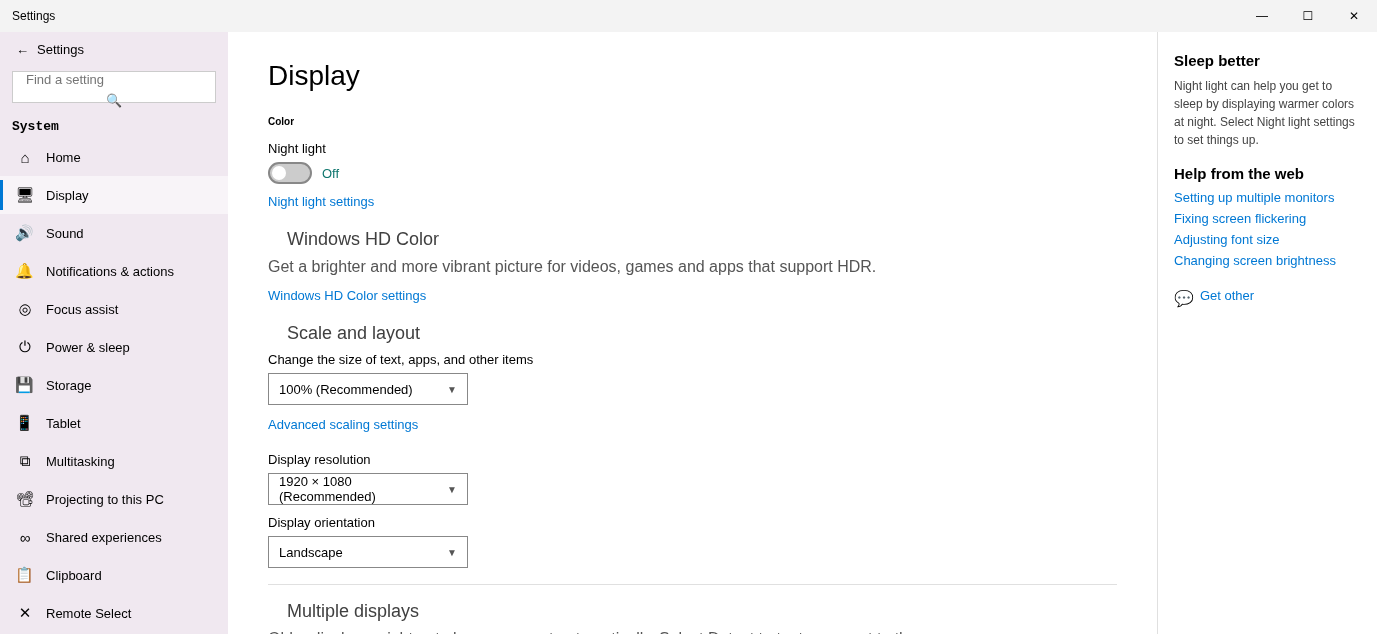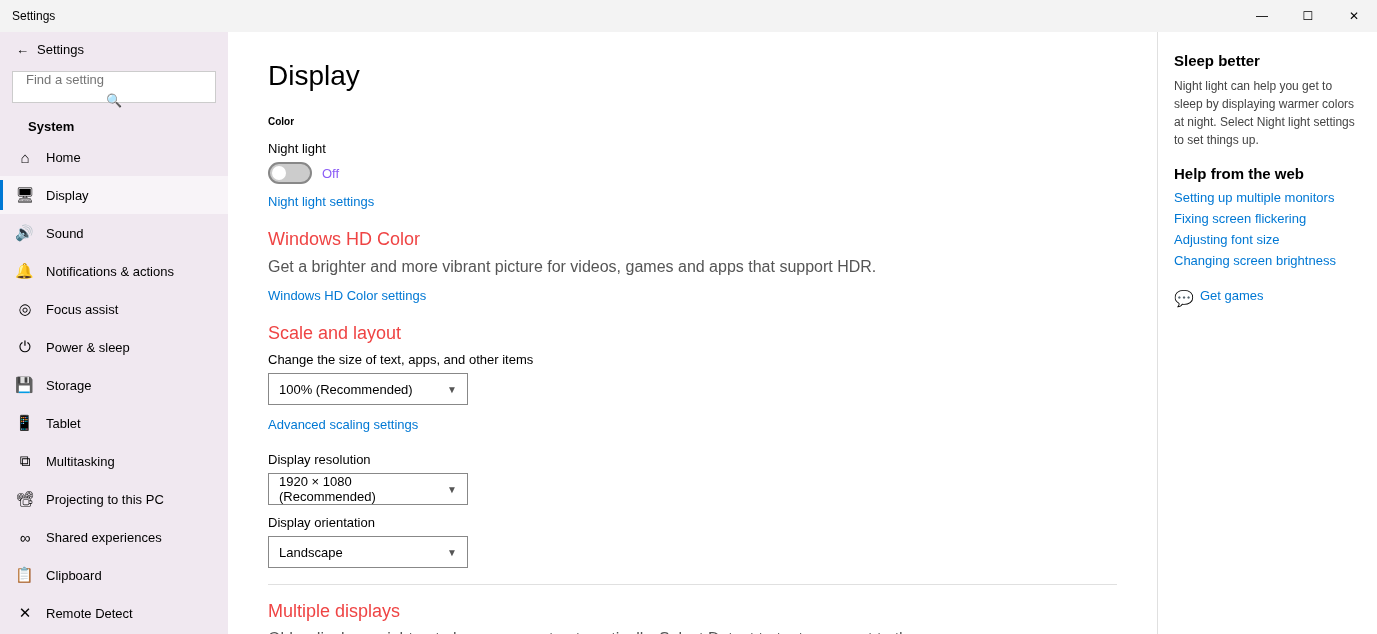--- a/index.html
+++ b/index.html
@@ -91,22 +91,23 @@
       color: #333;
     }
     .search-icon-box {
       color: #555;
       font-size: 13px;
     }
 
     .sidebar-section-label {
       font-size: 13px;
       font-weight: 600;
-      padding: 8px 16px 4px 28px;
-      color: #000;
+      padding: 8px 16px 4px 12px;
+      color: #000;
+      font-family: Liberation Mono, monospace;
     }
 
     .sidebar-item {
       display: flex;
       align-items: center;
       padding: 10px 16px;
       cursor: pointer;
       font-size: 13px;
       color: #000;
       gap: 12px;
@@ -157,22 +158,23 @@
     .section-title {
       font-size: 10px;
       font-weight: 600;
       color: #000;
       margin-bottom: 14px;
     }
 
     .subsection-title {
       font-size: 18px;
       font-weight: 400;
-      color: #ef4444;
+      color: #404040;
       margin-bottom: 8px;
+      margin-left: 19px;
     }
 
     .label {
       font-size: 13px;
       color: #000;
       margin-bottom: 6px;
     }
     .sublabel {
       font-size: 16px;
       color: #555;
@@ -202,21 +204,21 @@
       width: 14px;
       height: 14px;
       background: #fff;
       border-radius: 50%;
       position: absolute;
       top: 2px;
       transition: left 0.2s;
     }
     .toggle-label {
       font-size: 13px;
-      color: #8b5cf6;
+      color: #0f766e;
     }
 
     .link-blue {
       font-size: 13px;
       color: #0078d4;
       cursor: pointer;
       text-decoration: none;
       display: inline-block;
       margin-bottom: 20px;
     }
@@ -356,21 +358,21 @@
     <div class="sidebar-item">
       <span class="sidebar-icon">∞</span>
       <span>Shared experiences</span>
     </div>
     <div class="sidebar-item">
       <span class="sidebar-icon">📋</span>
       <span>Clipboard</span>
     </div>
     <div class="sidebar-item">
       <span class="sidebar-icon">✕</span>
-      <span>Remote Detect</span>
+      <span>Remote Select</span>
     </div>
     <div class="sidebar-item" style="display:flex;align-items:center;">
       <span class="sidebar-icon">ℹ</span>
       <span>About</span>
       <span class="arrow-red">←</span>
     </div>
   </div>
 
   <div class="content">
     <div class="page-title">Display</div>
@@ -428,17 +430,17 @@
     <div class="right-panel-section-title">Help from the web</div>
     <div class="right-panel-links">
       <a class="right-link">Setting up multiple monitors</a>
       <a class="right-link">Fixing screen flickering</a>
       <a class="right-link">Adjusting font size</a>
       <a class="right-link">Changing screen brightness</a>
     </div>
 
     <div class="get-help-row">
       <span class="get-help-icon">💬</span>
-      <a class="right-link">Get games</a>
+      <a class="right-link">Get other</a>
     </div>
   </div>
 
 </div>
 
 </body></html>

